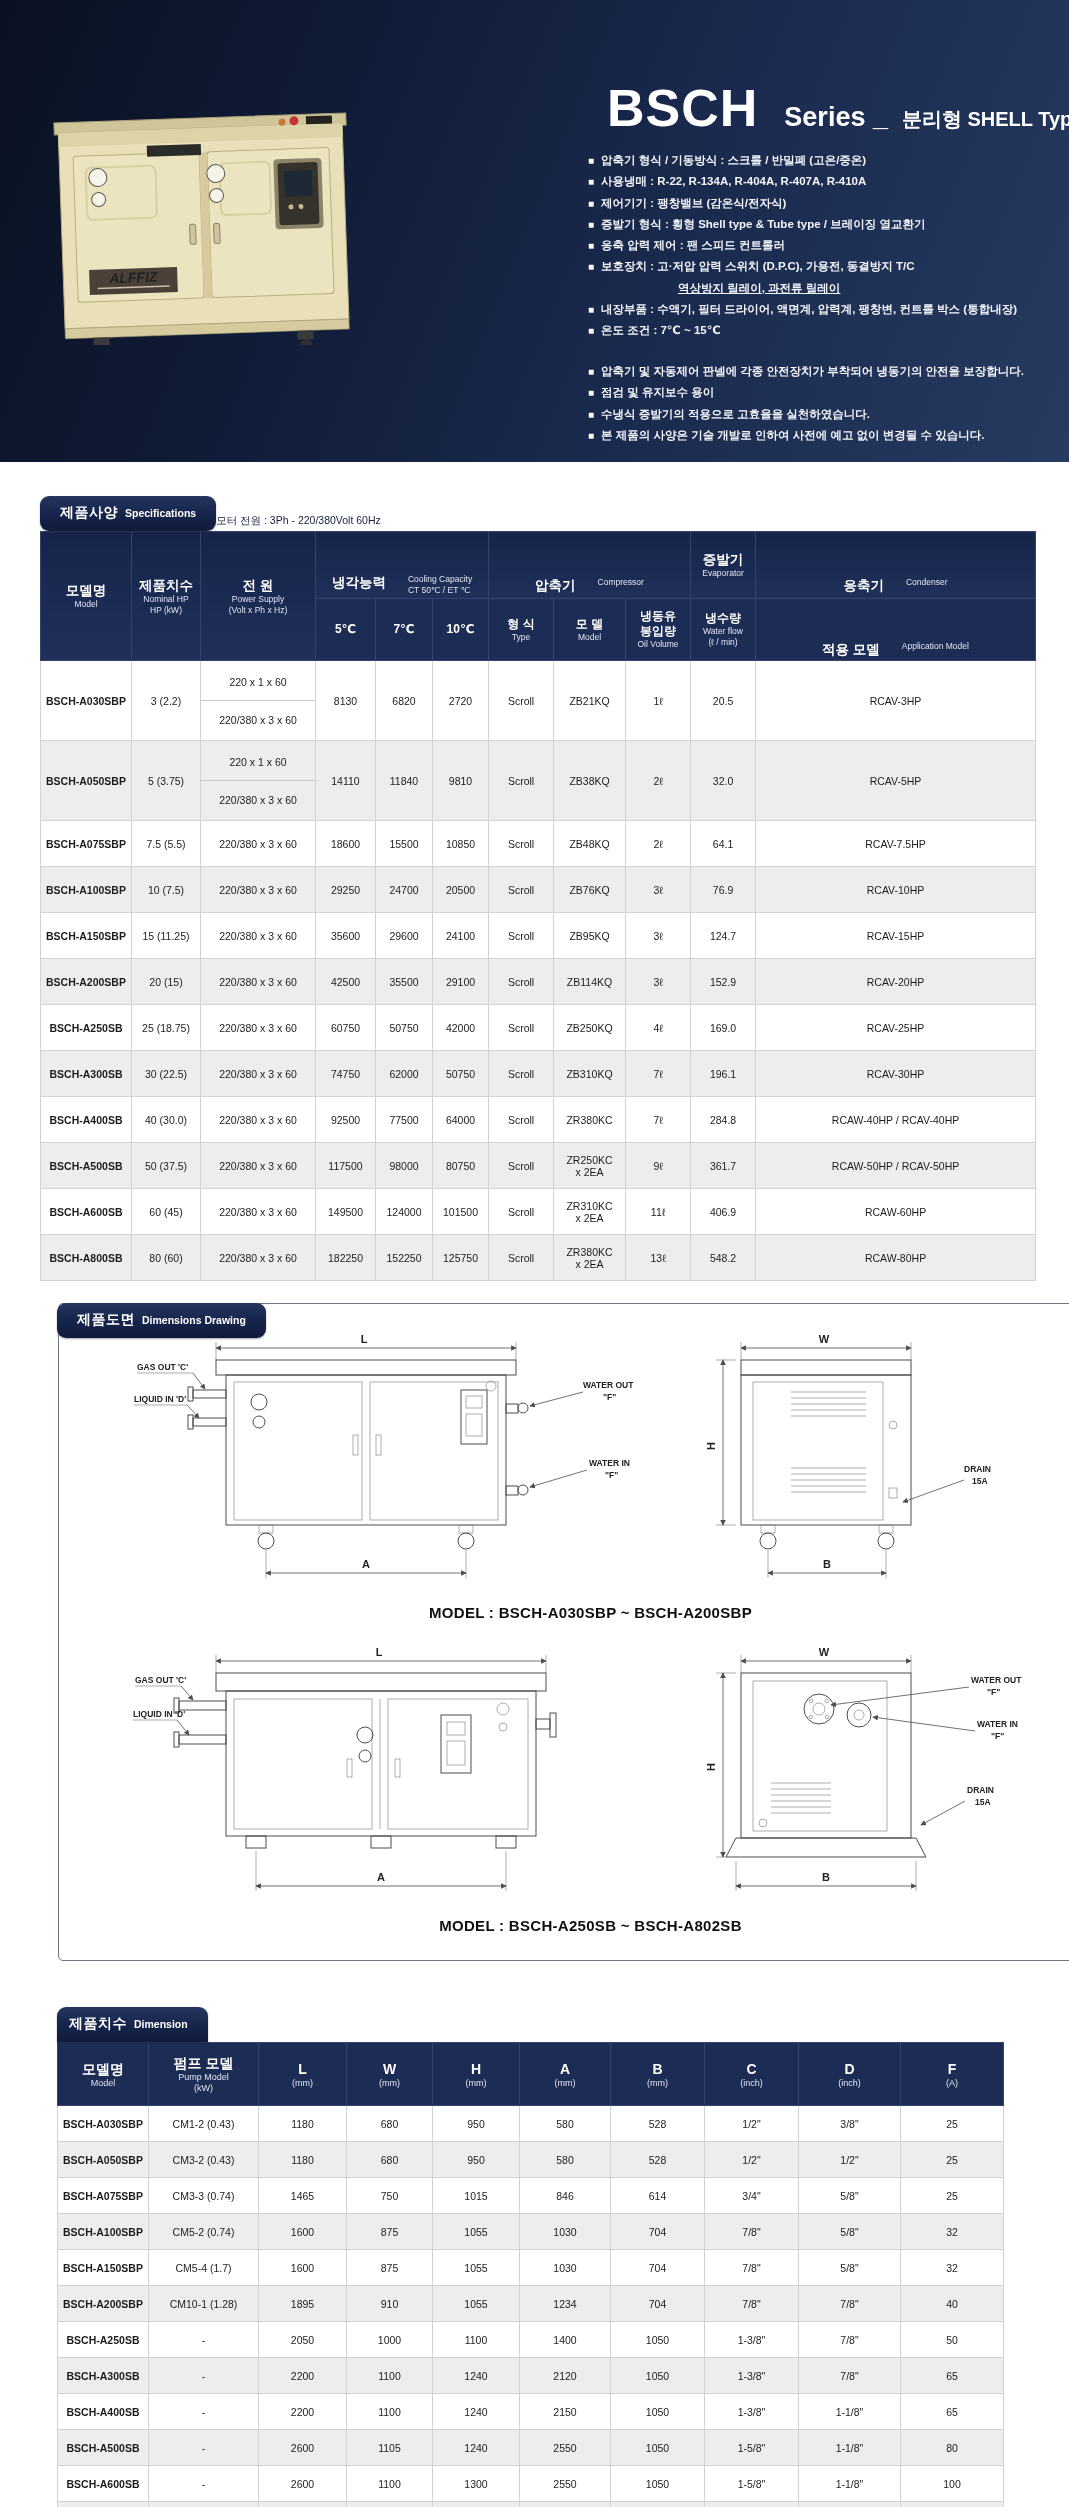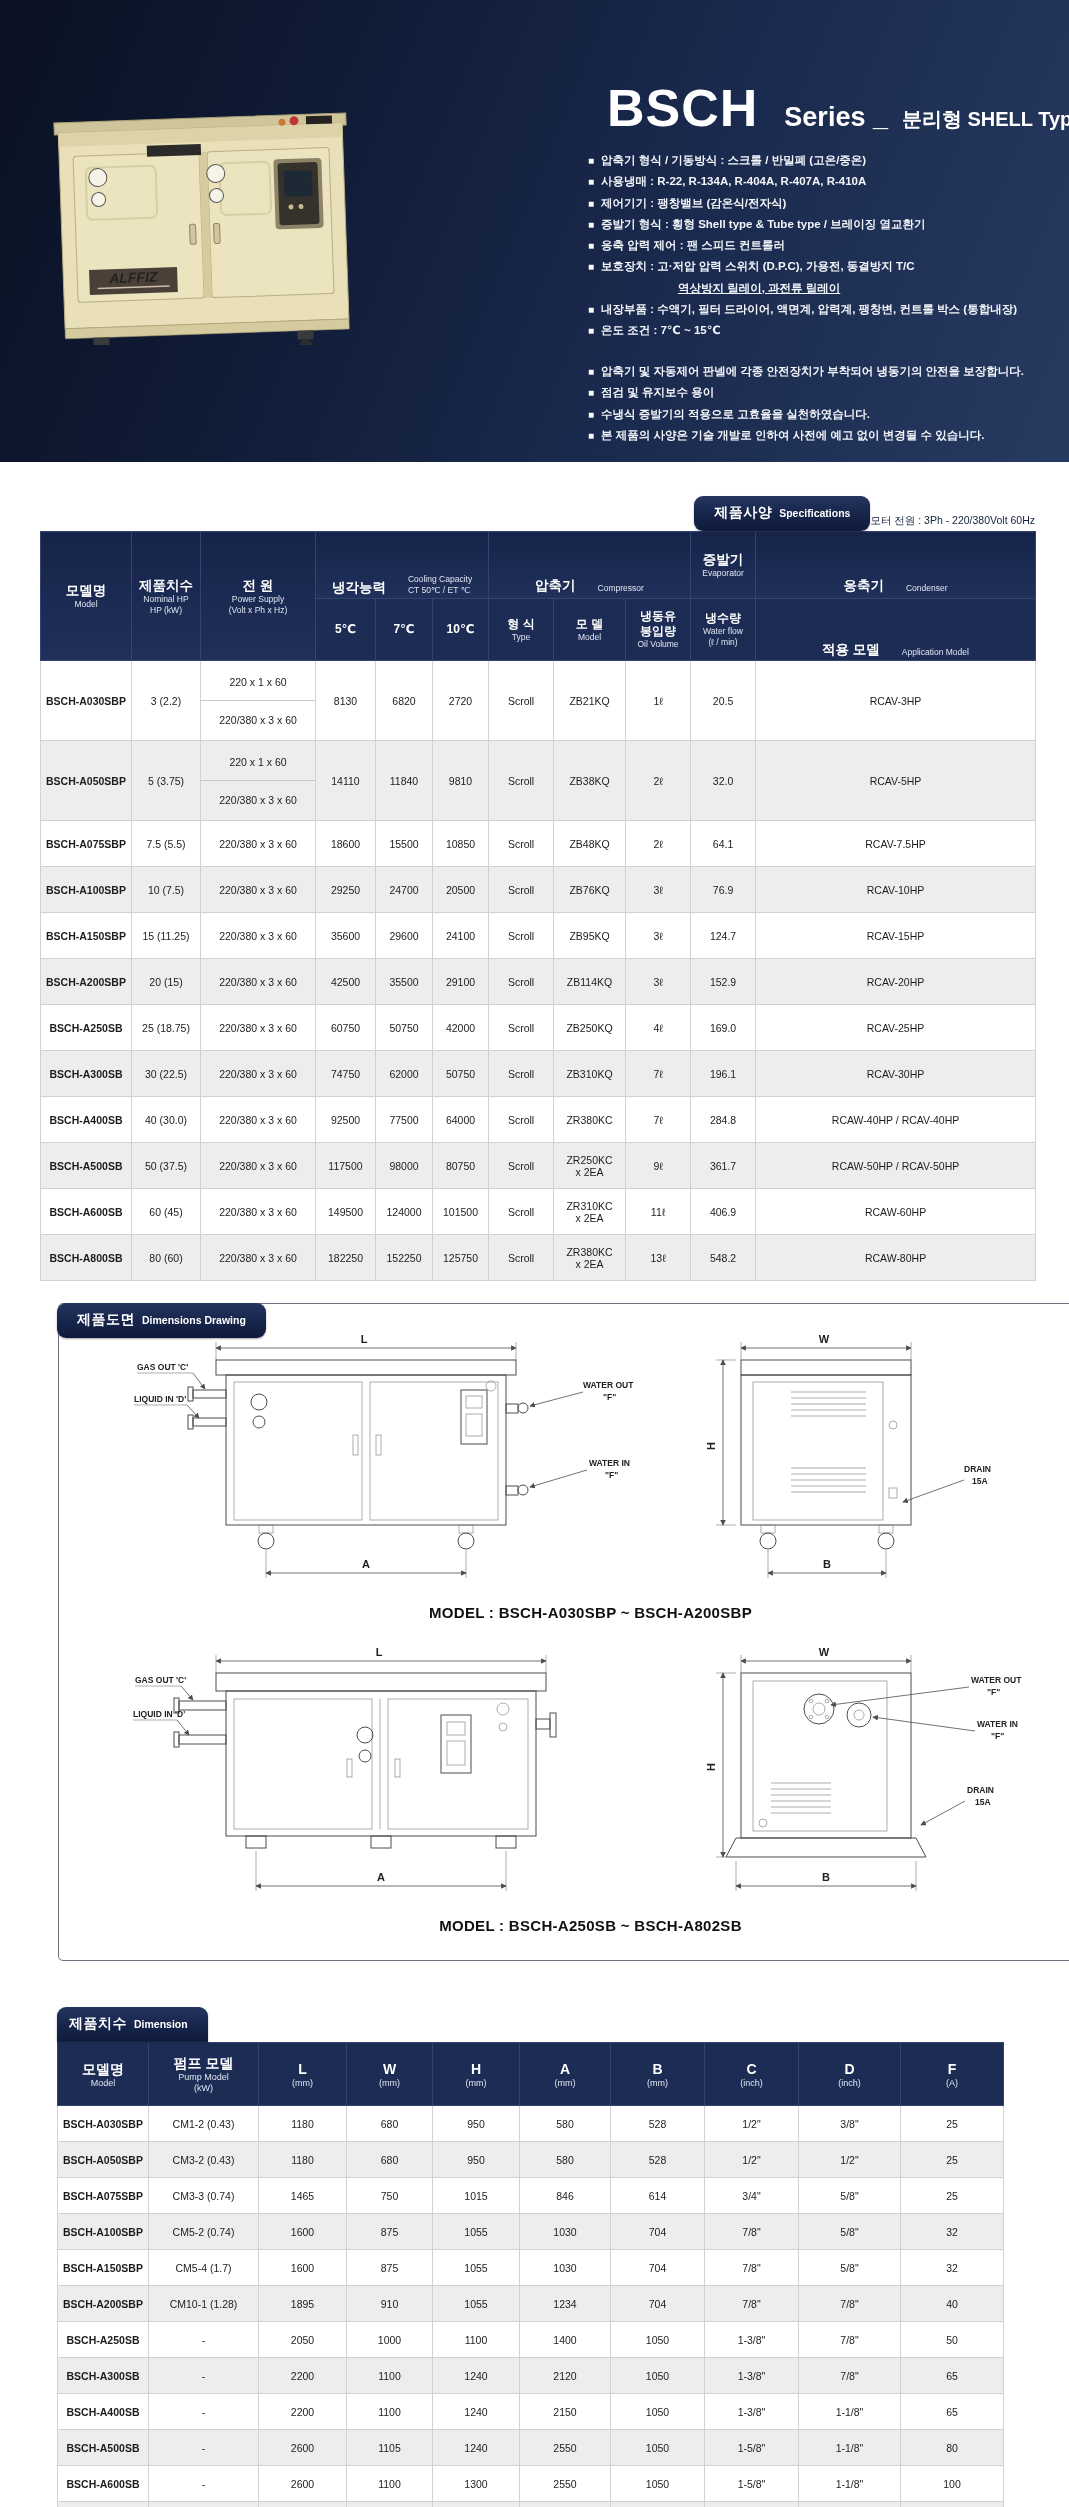--- a/index.html
+++ b/index.html
@@ -25,29 +25,29 @@
   
   .tab{display:inline-flex;align-items:baseline;justify-content:center;gap:7px;
        background:linear-gradient(180deg,#253560 0%,#16244a 55%,#0f1b3d 100%);
        color:#fff;border-radius:9px;padding:8px 20px 9px 20px;box-shadow:0 1px 2px rgba(0,0,0,.35);}
   .tab .kr{font-size:14px;font-weight:bold;letter-spacing:.5px;}
   .tab .en{font-size:10.5px;font-weight:bold;}
   .tab.square-bottom{border-radius:9px 9px 0 0;padding-left:12px;}
 
   
   .spec{position:relative;margin:34px 34px 0 40px;width:995px;}
-  .spec-head{display:flex;justify-content:flex-end;align-items:flex-end;}
+  .spec-head{display:flex;justify-content:flex-start;align-items:flex-end;}
   .spec-note{font-size:10.5px;font-weight:normal;color:#13203f;padding-bottom:3px;}
   table.grid{border-collapse:collapse;table-layout:fixed;width:995px;margin-top:0;}
   table.grid th{background:#1d2c55;color:#fff;border:1px solid #34436f;vertical-align:middle;text-align:center;padding:2px 1px;}
   table.grid thead tr:first-child th{background:linear-gradient(180deg,#16244a,#20305a);}
   table.grid .kr{font-size:13.5px;font-weight:bold;line-height:17px;}
   table.grid .kr2{font-size:12px;font-weight:bold;line-height:15px;}
   table.grid .en{font-size:8.5px;font-weight:normal;color:#dfe5f2;line-height:11px;}
-  table.grid .inline-h{display:flex;align-items:flex-end;justify-content:center;gap:22px;margin-top:40px;}
+  table.grid .inline-h{display:flex;align-items:flex-start;justify-content:center;gap:22px;margin-top:40px;}
   table.grid .en-stack{text-align:left;}
   table.grid td{border:1px solid #d2d2d2;text-align:center;font-size:10.5px;color:#1c1c1c;
                 white-space:pre-line;padding:2px;}
   table.grid tbody tr:nth-child(even){background:#ededee;}
   #spec-body tr td{height:41px;}
   #spec-body tr:nth-child(-n+2) td{height:75px;}
   #spec-body td.split{padding:0;}
   #spec-body td.split div{height:37px;display:flex;align-items:center;justify-content:center;}
   #spec-body td.split div + div{border-top:1px solid #c9c9c9;}
   #spec-body td:first-child{font-weight:600;}

